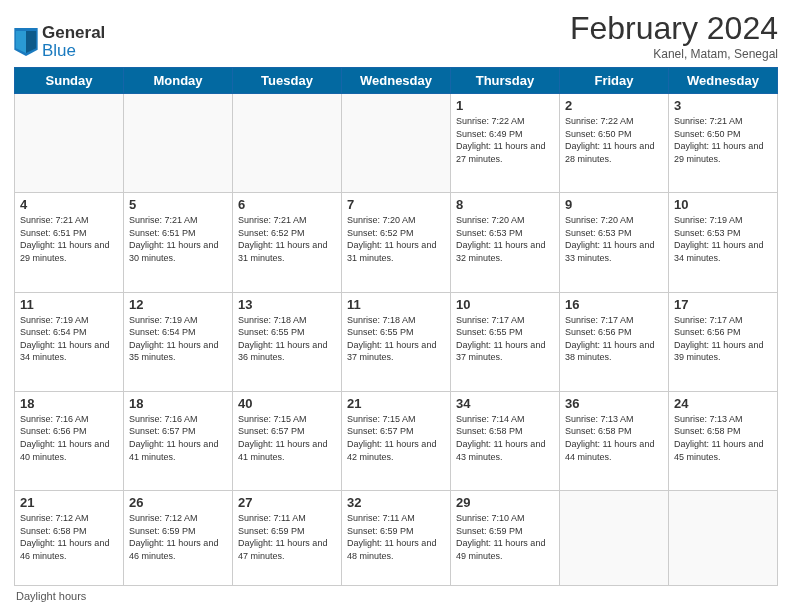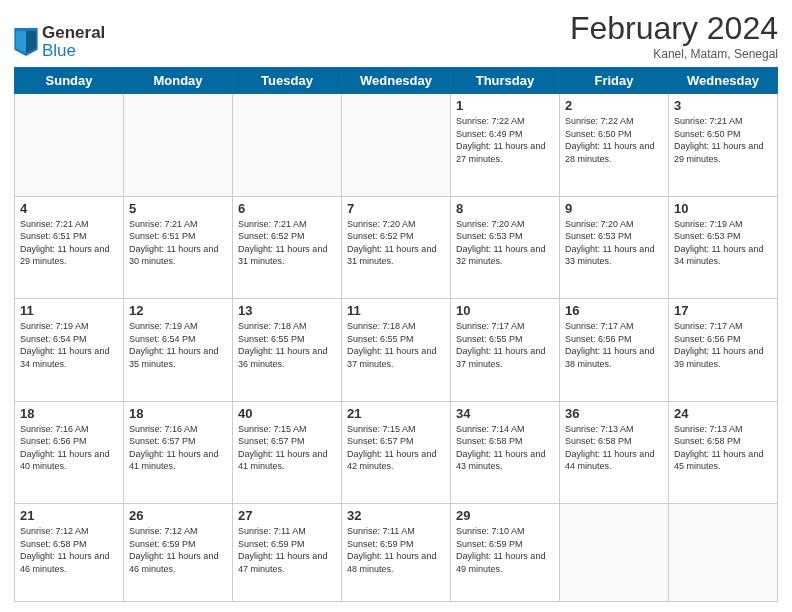--- a/index.html
+++ b/index.html
@@ -263,13 +263,14 @@
           <td>
             <div class="day-num">29</div>
             <div class="day-info">Sunrise: 7:10 AM<br>Sunset: 6:59 PM<br>Daylight: 11 hours and 49 minutes.</div>
           </td>
           <td class="empty-cell"></td>
           <td class="empty-cell"></td>
         </tr>
       </tbody>
   </table>
 
+  <div class="footer-note">Daylight hours</div>
 </div>
 
 </body></html>

